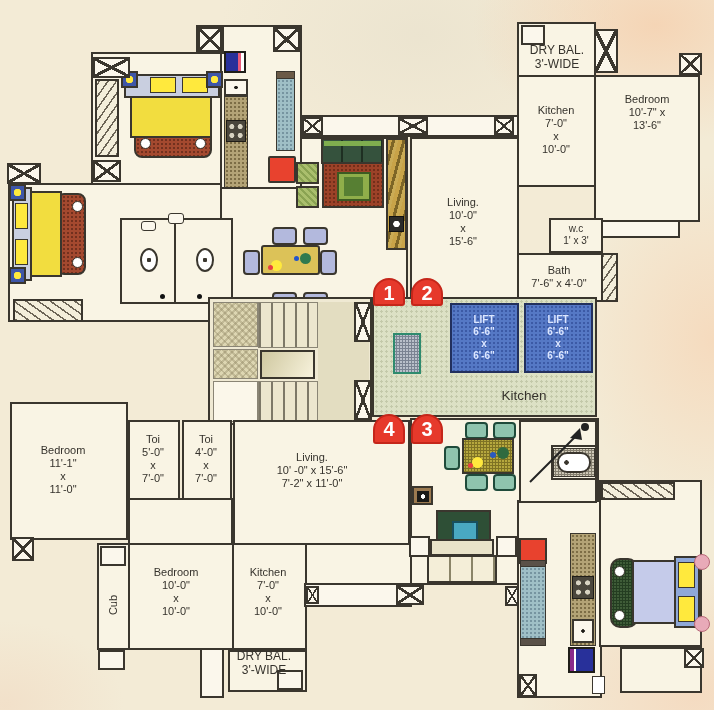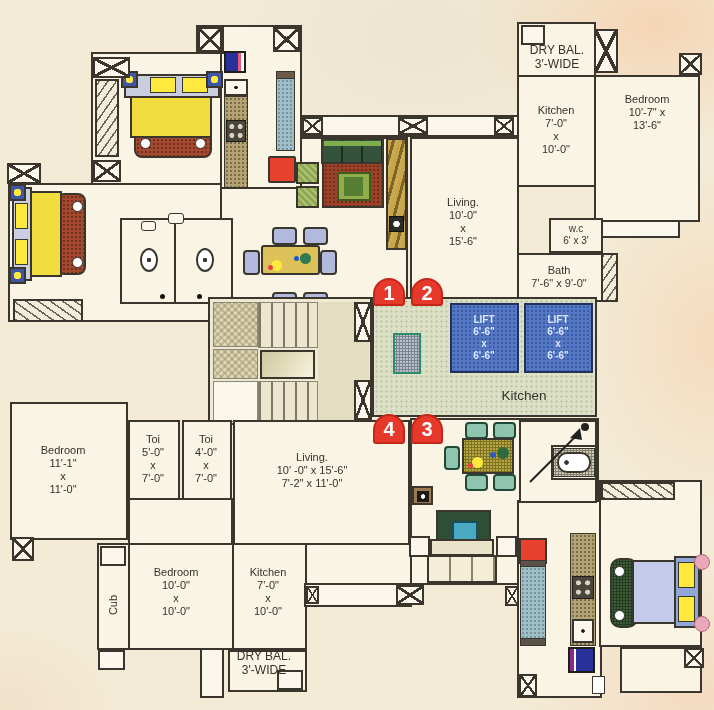--- a/index.html
+++ b/index.html
@@ -269,23 +269,23 @@
 7'-0"
 x
 10'-0"</div>
   <div class="lbl" style="left:647px;top:112px;">Bedroom
 10'-7" x 13'-6"</div>
   <div class="lbl" style="left:463px;top:222px;">Living.
 10'-0"
 x
 15'-6"</div>
   <div class="lbl" style="left:576px;top:235px;font-size:10px;">w.c
-6' x 3'</div>
+1' x 3'</div>
   <div class="lbl" style="left:559px;top:277px;">Bath
-7'-6" x 9'-0"</div>
+7'-6" x 4'-0"</div>
   <div class="lbl" style="left:524px;top:396px;font-size:13.5px;">Kitchen</div>
   <div class="lbl" style="left:63px;top:470px;">Bedroom
 11'-1"
 x
 11'-0"</div>
   <div class="lbl" style="left:153px;top:459px;">Toi
 5'-0"
 x
 7'-0"</div>
   <div class="lbl" style="left:206px;top:459px;">Toi

